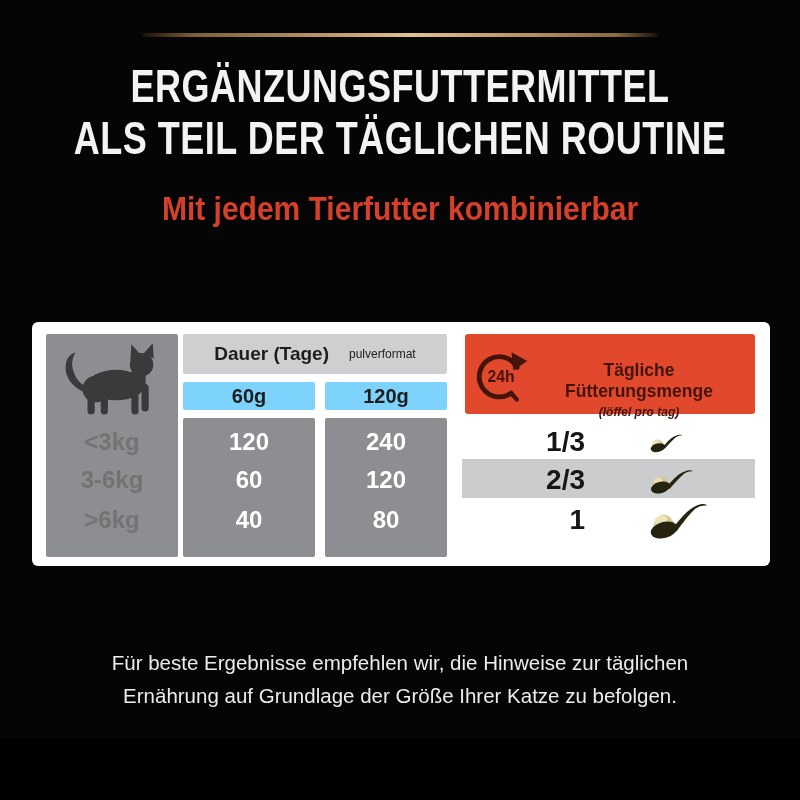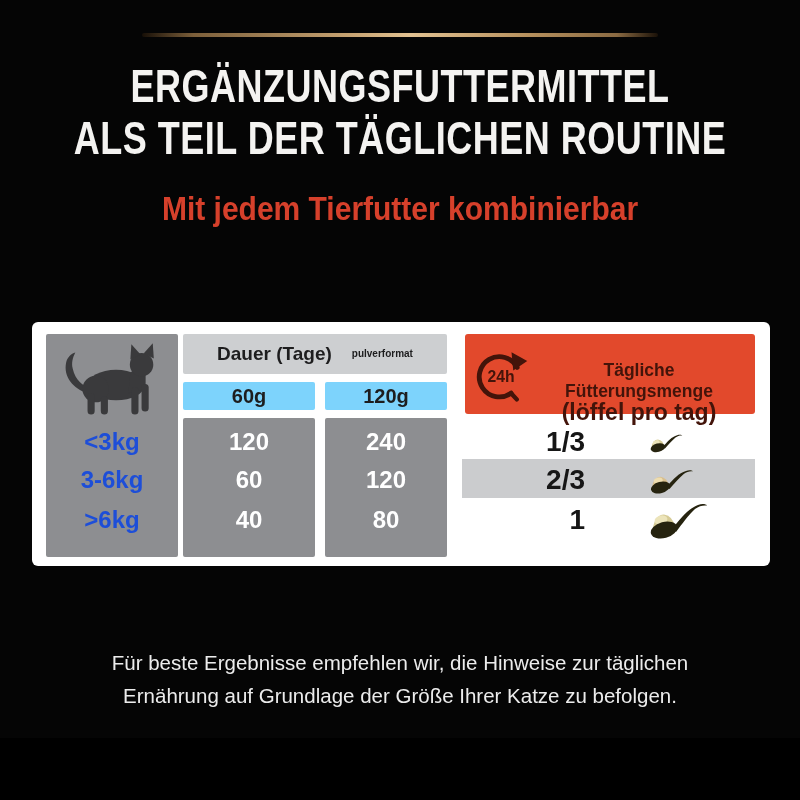--- a/index.html
+++ b/index.html
@@ -65,50 +65,50 @@
     height: 244px;
     background: #ffffff;
     border-radius: 6px;
   }
   .box { position: absolute; border-radius: 2px; }
 
   .weight-col { left: 14px;  top: 12px; width: 132px; height: 223px; background: #8d8e91; }
   .dauer-header { left: 151px; top: 12px; width: 264px; height: 40px; background: #cdcfd1;
                   display: flex; flex-direction: row; align-items: center; justify-content: center; }
   .dauer-title { font-weight: bold; font-size: 19px; color: #1d1d1e; line-height: 20px; }
-  .dauer-sub   { font-weight: bold; font-size: 10px; color: #1d1d1e; line-height: 16px; margin-left: 20px; }
+  .dauer-sub   { font-weight: normal; font-size: 12px; color: #1d1d1e; line-height: 16px; margin-left: 20px; }
 
   .size-box { top: 60px; height: 28px; background: #7dd3fc;
               display: flex; align-items: center; justify-content: center;
               font-weight: bold; font-size: 20px; color: #1d1d1e; }
   .size-1 { left: 151px; width: 132px; }
   .size-2 { left: 293px; width: 122px; }
 
   .val-col { top: 96px; height: 139px; background: #8d8e91; }
   .val-col-1 { left: 151px; width: 132px; }
   .val-col-2 { left: 293px; width: 122px; }
 
   .red-header {
     left: 433px; top: 12px; width: 290px; height: 80px;
     background: #e2492c; border-radius: 3px;
     display: flex; align-items: center; padding: 0 6px 0 8px;
   }
   .red-header .icon-24h { flex: 0 0 auto; }
   .red-text { flex: 1; text-align: center; color: #43140a; font-weight: bold; margin-top: 34px; }
   .red-text .l1 { font-size: 17.5px; line-height: 21px; }
-  .red-text .l2 { font-size: 23px; line-height: 21px; }
+  .red-text .l2 { font-size: 12px; line-height: 21px; font-style: italic; }
 
   .band { left: 430px; top: 137px; width: 293px; height: 39px; background: #cbccce; border-radius: 0; }
 
   .cell {
     position: absolute;
     display: flex; align-items: center; justify-content: center;
     font-weight: bold;
   }
-  .cell.weight { left: 14px;  width: 132px; color: #1d4ed8; font-size: 24px; }
+  .cell.weight { left: 14px;  width: 132px; color: #737373; font-size: 24px; }
   .cell.v1     { left: 151px; width: 132px; color: #ffffff; font-size: 24px; }
   .cell.v2     { left: 293px; width: 122px; color: #ffffff; font-size: 24px; }
   .r0 { top: 101px; height: 38px; }
   .r1 { top: 139px; height: 38px; }
   .r2 { top: 179px; height: 38px; }
 
   .daily {
     position: absolute;
     left: 430px; width: 293px;
     display: flex; align-items: center; gap: 48px;

